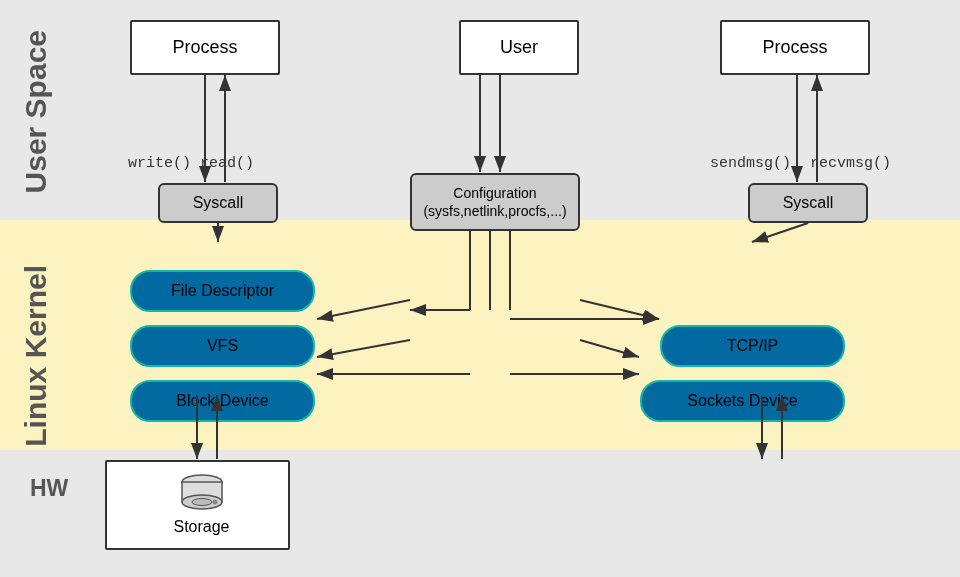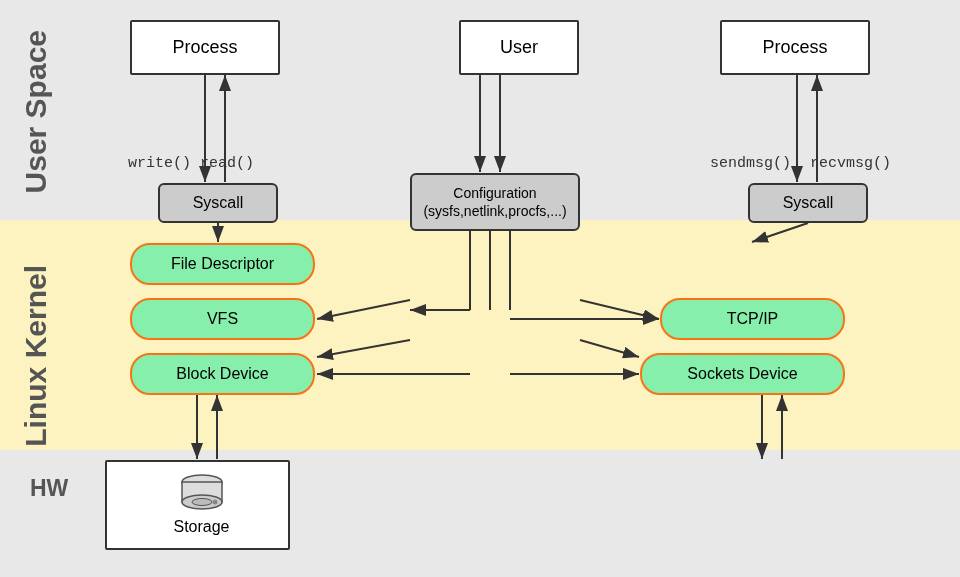--- a/index.html
+++ b/index.html
@@ -77,22 +77,23 @@
       border-radius: 6px;
       display: flex;
       align-items: center;
       justify-content: center;
       text-align: center;
       font-size: 16px;
       font-weight: normal;
     }
     .box-rounded {
       border-radius: 20px;
-      background: #86efac;
-      border: 2px solid #f97316;
+      background: #0369a1;
+      border: 2px solid #14b8a6;
+      margin-top: 27px;
     }
     .box-gray {
       background: #ccc;
       border-radius: 6px;
     }
     .box-white {
       background: #fff;
       border-radius: 2px;
     }
 

